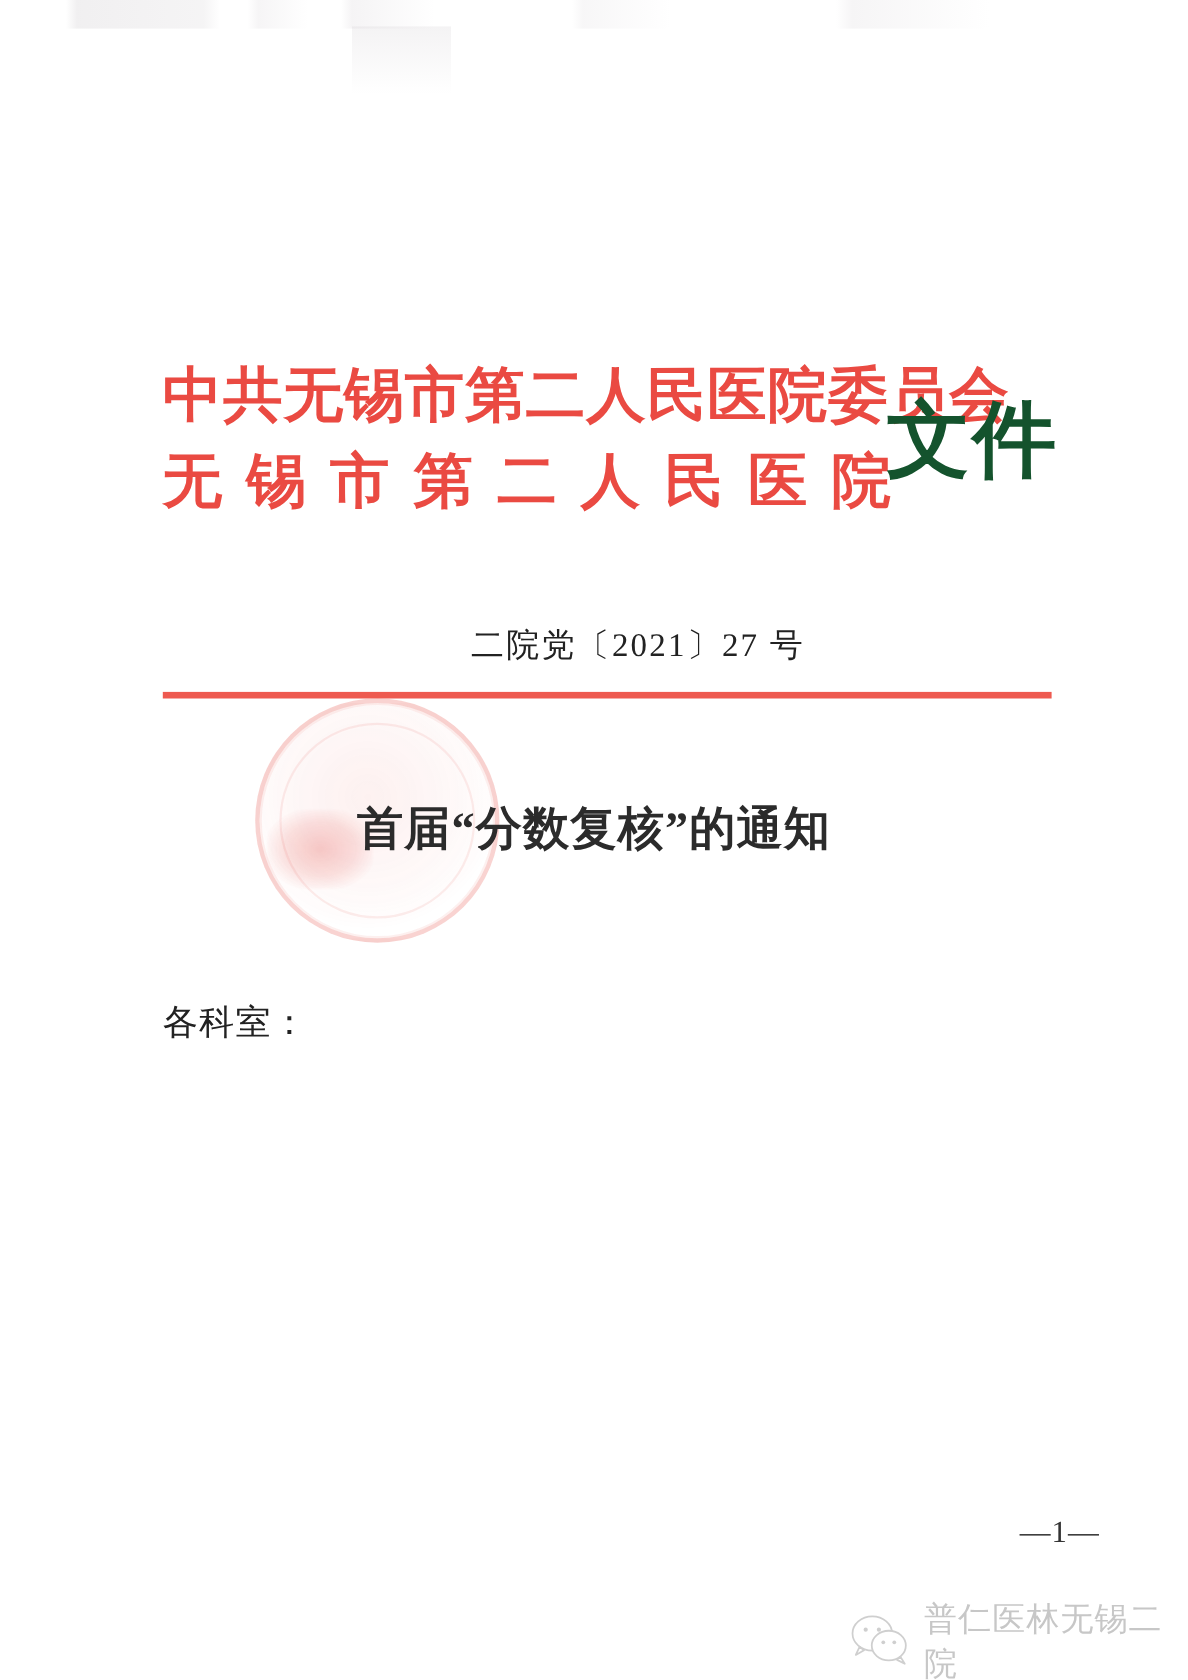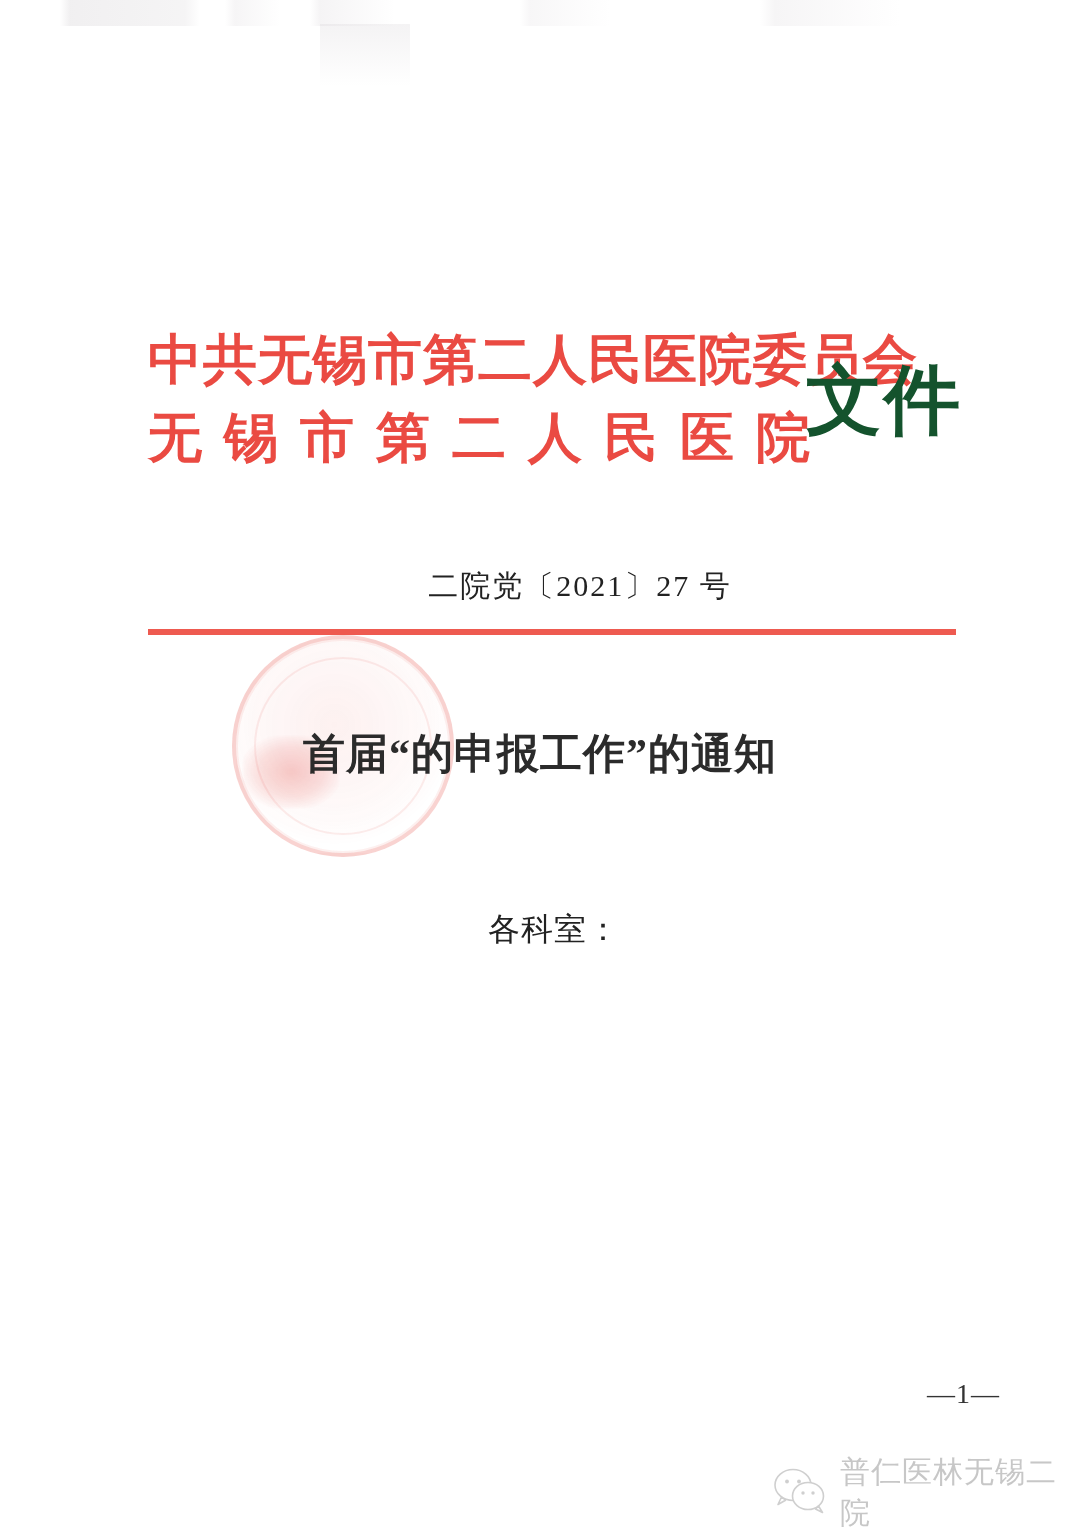--- a/index.html
+++ b/index.html
@@ -166,21 +166,20 @@
     position: absolute;
     left: 148px;
     top: 900px;
     width: 812px;
   }
   .salutation {
     font-size: 32px;
     line-height: 58px;
     letter-spacing: 1px;
     color: #222;
-    text-align: center;
   }
   .para {
     margin-top: 12px;
     font-size: 32px;
     line-height: 72px;
     letter-spacing: 0.5px;
     color: #222;
     text-align: justify;
     text-justify: inter-character;
     text-indent: 66px;
@@ -238,21 +237,21 @@
     </div>
 
     <div class="lh-suffix">文件</div>
   </div>
 
   <div class="doc-number">二院党〔2021〕27 号</div>
 
   <div class="red-rule"></div>
 
   <div class="title-block">
-    <div class="title-line">首届“的申报工作”的通知</div>
+    <div class="title-line">首届“分数复核”的通知</div>
   </div>
 
   <div class="body-block">
     <div class="salutation">各科室：</div>
   </div>
 
   <div class="page-number">—1—</div>
 
   <div class="watermark">
     <span class="wechat-icon-wrap">

